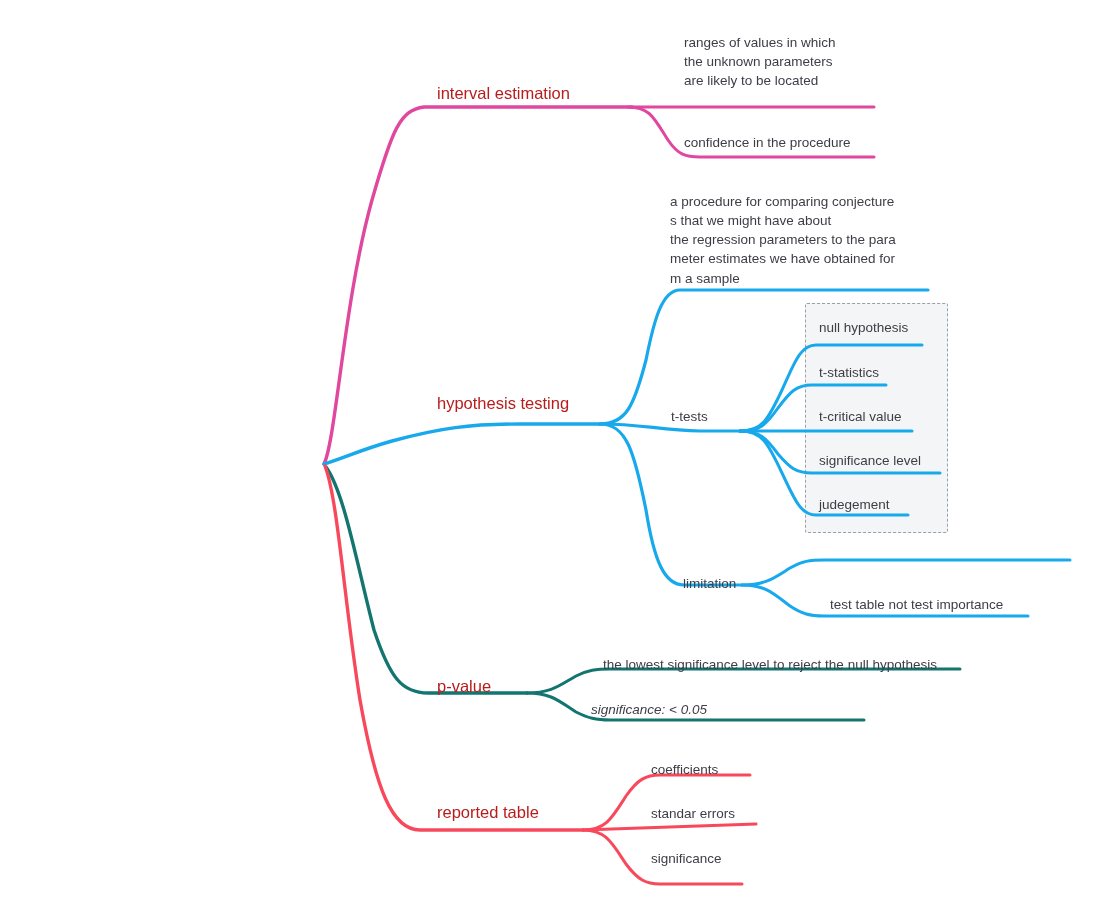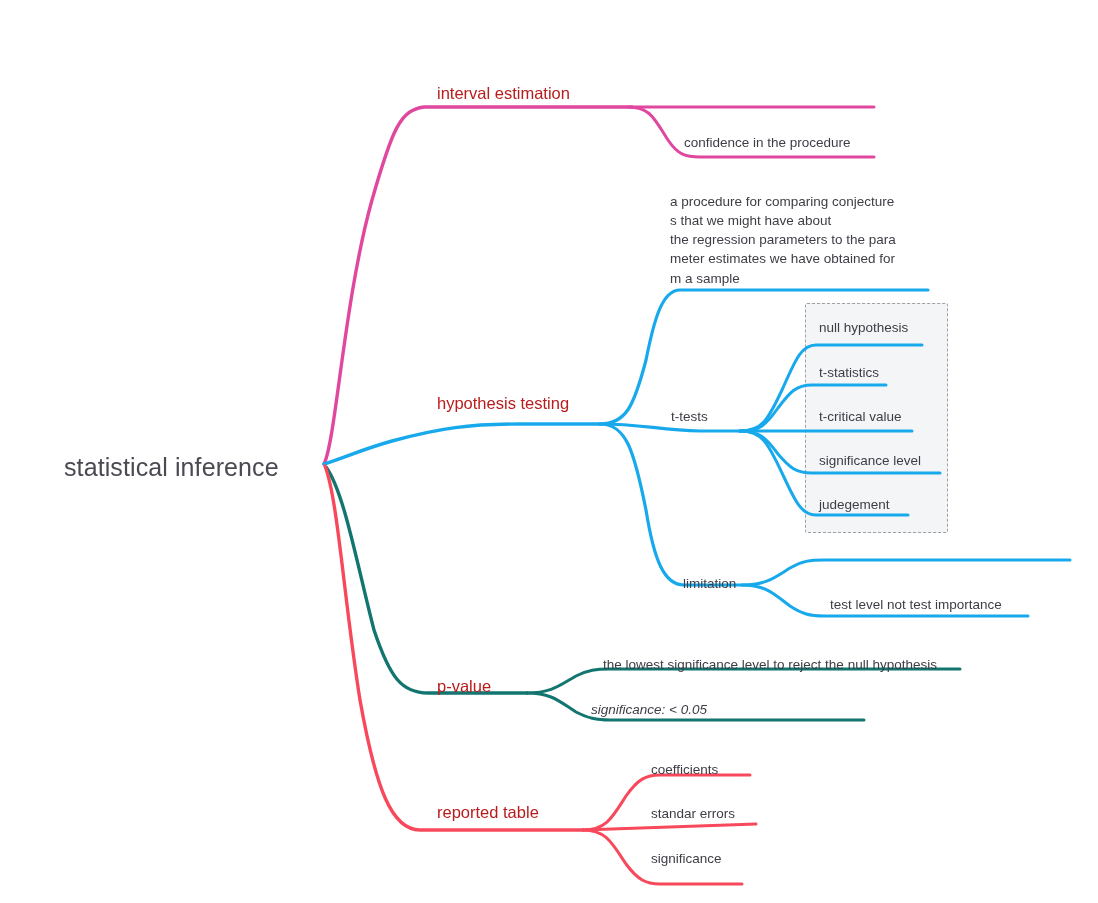--- a/index.html
+++ b/index.html
@@ -113,30 +113,32 @@
       <path d="M325,466 C338,500 344,600 360,700 C376,790 392,830 420,830 L583,830" stroke-width="3.4"></path>
 
       <path d="M583,830 C606,830 612,818 626,796 C638,779 646,775 660,775 L750,775" stroke-width="3.0"></path>
 
       <path d="M583,830 L756,824" stroke-width="3.0"></path>
 
       <path d="M583,830 C606,830 612,843 626,864 C638,880 646,884 660,884 L742,884" stroke-width="3.0"></path>
     </g>
   </svg>
 
-  <div class="node-label root-label" style="left:64px; top:450px;">statistical inference</div>
 
   <div class="node-label l1-label" style="left:437px; top:82px;">interval estimation</div>
 
   <div class="node-label l1-label" style="left:437px; top:392px;">hypothesis testing</div>
 
   <div class="node-label l1-label" style="left:437px; top:675px;">p-value</div>
 
   <div class="node-label l1-label" style="left:437px; top:801px;">reported table</div>
 
+  <div class="node-label l2-label multiline" style="left:684px; top:33px;">ranges of values in which
+the unknown parameters
+are likely to be located</div>
 
   <div class="node-label l2-label" style="left:684px; top:134px;">confidence in the procedure</div>
 
   <div class="node-label l2-label multiline" style="left:670px; top:192px;">a procedure for comparing conjecture
 s that we might have about
 the regression parameters to the para
 meter estimates we have obtained for
 m a sample</div>
 
   <div class="node-label l2-label" style="left:671px; top:408px;">t-tests</div>
@@ -147,21 +149,21 @@
 
   <div class="node-label l3-label" style="left:819px; top:364px;">t-statistics</div>
 
   <div class="node-label l3-label" style="left:819px; top:408px;">t-critical value</div>
 
   <div class="node-label l3-label" style="left:819px; top:452px;">significance level</div>
 
   <div class="node-label l3-label" style="left:819px; top:496px;">judegement</div>
 
 
-  <div class="node-label l3-label" style="left:830px; top:596px;">test level not test importance</div>
+  <div class="node-label l3-label" style="left:830px; top:596px;">test table not test importance</div>
 
   <div class="node-label l3-label" style="left:591px; top:656px;margin-left:12px;">the lowest significance level to reject the null hypothesis</div>
 
   <div class="node-label l3-label" style="left:591px; top:701px;font-style:italic;">significance: &lt; 0.05</div>
 
   <div class="node-label l3-label" style="left:651px; top:761px;">coefficients</div>
 
   <div class="node-label l3-label" style="left:651px; top:805px;">standar errors</div>
 
   <div class="node-label l3-label" style="left:651px; top:850px;">significance</div>

